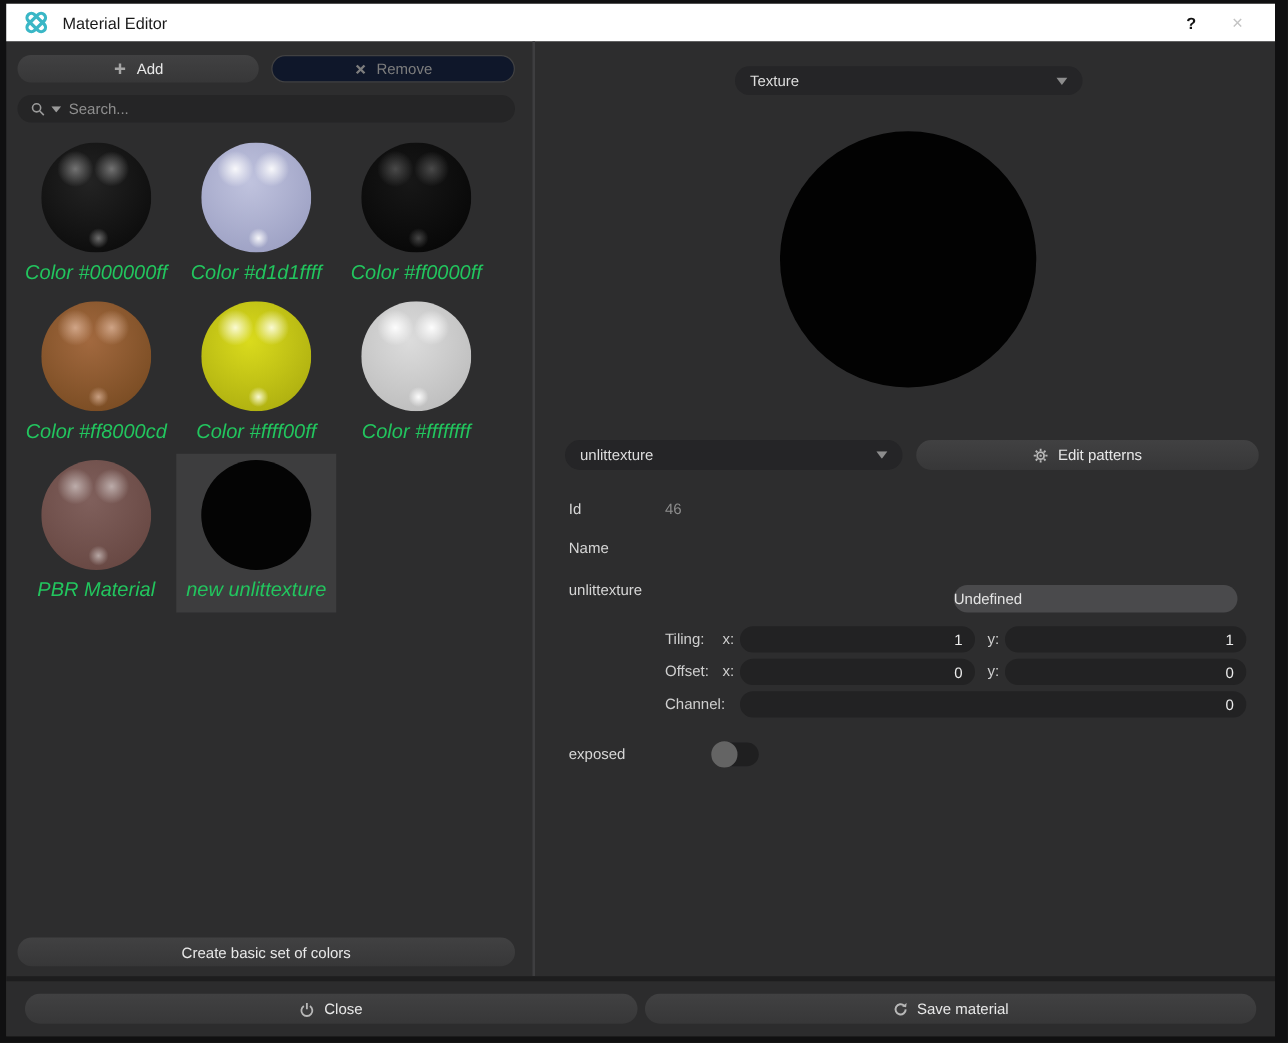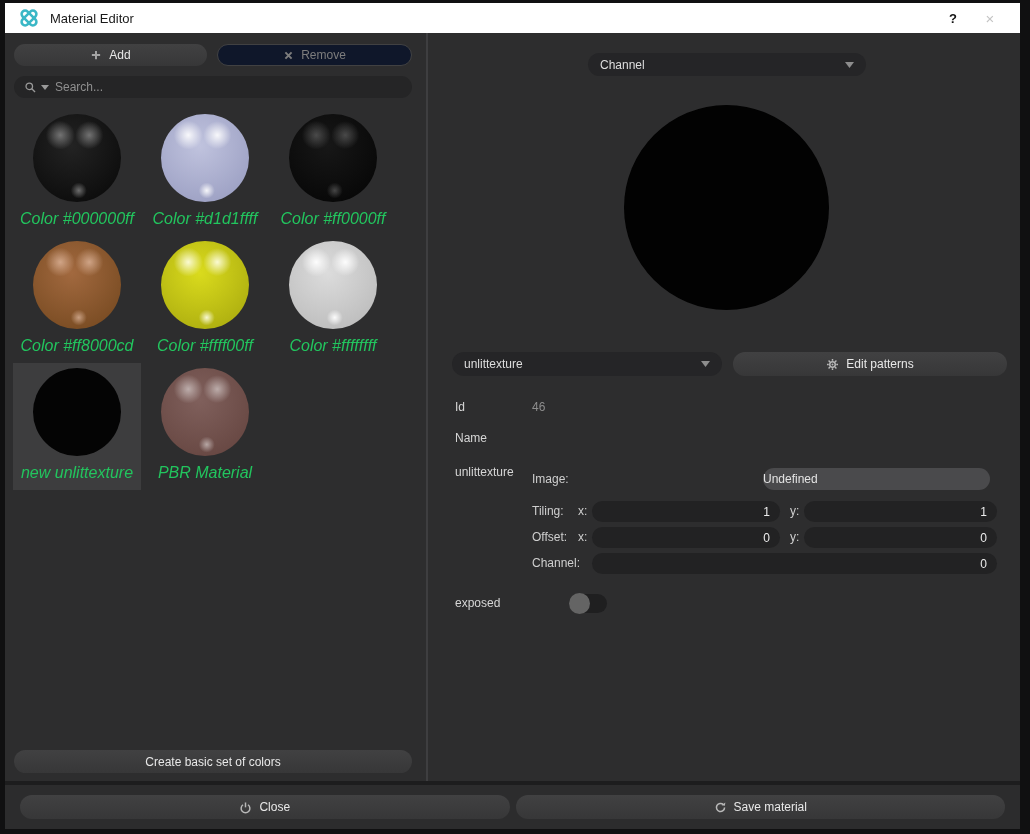--- a/index.html
+++ b/index.html
@@ -160,41 +160,41 @@
             <div class="cell-label">Color #ff8000cd</div>
           </div>
           <div class="cell">
             <div class="sphere" style="background: radial-gradient(circle at 31% 24%, rgba(255, 255, 230, 0.9) 0%, rgba(0, 0, 0, 0) 16%), radial-gradient(circle at 64% 24%, rgba(255, 255, 230, 0.9) 0%, rgba(0, 0, 0, 0) 16%), radial-gradient(circle at 52% 87%, rgba(255, 255, 230, 0.9) 0%, rgba(0, 0, 0, 0) 9%), radial-gradient(circle at 44% 36%, rgb(218, 219, 29) 0%, rgb(168, 169, 14) 92%);"></div>
             <div class="cell-label">Color #ffff00ff</div>
           </div>
           <div class="cell">
             <div class="sphere" style="background: radial-gradient(circle at 31% 24%, rgba(255, 255, 255, 0.95) 0%, rgba(0, 0, 0, 0) 16%), radial-gradient(circle at 64% 24%, rgba(255, 255, 255, 0.95) 0%, rgba(0, 0, 0, 0) 16%), radial-gradient(circle at 52% 87%, rgba(255, 255, 255, 0.95) 0%, rgba(0, 0, 0, 0) 9%), radial-gradient(circle at 44% 36%, rgb(220, 220, 220) 0%, rgb(185, 185, 185) 92%);"></div>
             <div class="cell-label">Color #ffffffff</div>
           </div>
+          <div class="cell">
+            <div class="sphere" style="background: radial-gradient(circle at 31% 24%, rgba(255, 255, 255, 0.5) 0%, rgba(0, 0, 0, 0) 16%), radial-gradient(circle at 64% 24%, rgba(255, 255, 255, 0.5) 0%, rgba(0, 0, 0, 0) 16%), radial-gradient(circle at 52% 87%, rgba(255, 255, 255, 0.5) 0%, rgba(0, 0, 0, 0) 9%), radial-gradient(circle at 44% 36%, rgb(128, 96, 92) 0%, rgb(100, 68, 63) 92%);"></div>
+            <div class="cell-label">PBR Material</div>
+          </div>
           <div class="cell selected">
             <div class="sphere" style="background: rgb(4, 4, 4);"></div>
             <div class="cell-label">new unlittexture</div>
           </div>
-          <div class="cell">
-            <div class="sphere" style="background: radial-gradient(circle at 31% 24%, rgba(255, 255, 255, 0.5) 0%, rgba(0, 0, 0, 0) 16%), radial-gradient(circle at 64% 24%, rgba(255, 255, 255, 0.5) 0%, rgba(0, 0, 0, 0) 16%), radial-gradient(circle at 52% 87%, rgba(255, 255, 255, 0.5) 0%, rgba(0, 0, 0, 0) 9%), radial-gradient(circle at 44% 36%, rgb(128, 96, 92) 0%, rgb(100, 68, 63) 92%);"></div>
-            <div class="cell-label">PBR Material</div>
-          </div>
         </div>
 
         <div class="btn create-btn">
           <span>Create basic set of colors</span>
         </div>
       </div>
 
       <div class="v-divider"></div>
 
       <div class="right-panel">
 
         <div class="shape-select">
-          <span>Channel</span>
+          <span>Texture</span>
           <span class="caret icon">
             <svg width="9" height="6" viewBox="0 0 9 6">
                 <polygon points="0,0 9,0 4.5,6" fill="#8d8d8d"></polygon>
               </svg>
           </span>
         </div>
 
         <div class="preview-sphere" style="background: rgb(2, 2, 2);"></div>
 
         <div class="type-select">
@@ -223,23 +223,20 @@
           <span class="lbl">Id</span>
           <span class="id-val">46</span>
         </div>
 
         <div class="row row-name">
           <span class="lbl">Name</span>
         </div>
 
         <span class="group-lbl">unlittexture</span>
 
-        <div class="row row-image">
-          <span class="sub">Image:</span>
-        </div>
         <div class="undef-btn">
           <span>Undefined</span>
         </div>
 
         <span class="xy-lbl" style="left:104px;top:471px;">Tiling:</span>
         <span class="xy-lbl" style="left:150px;top:471px;">x:</span>
         <div class="field num abs" style="left:164px;top:468px;width:188px;">1</div>
         <span class="xy-lbl" style="left:362px;top:471px;">y:</span>
         <div class="field num abs" style="left:376px;top:468px;width:193px;">1</div>
 

